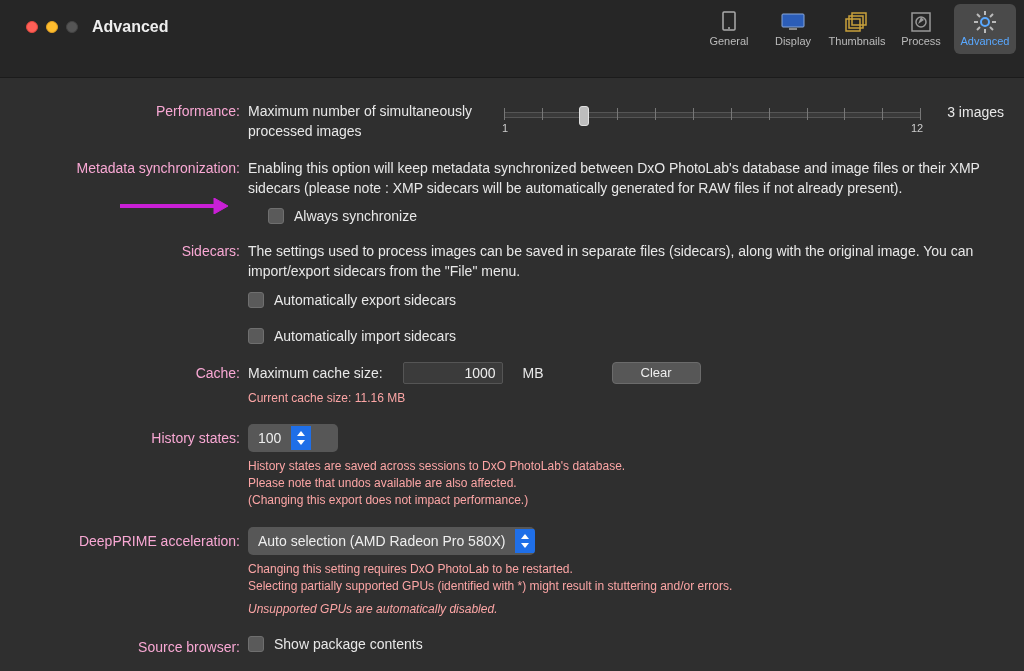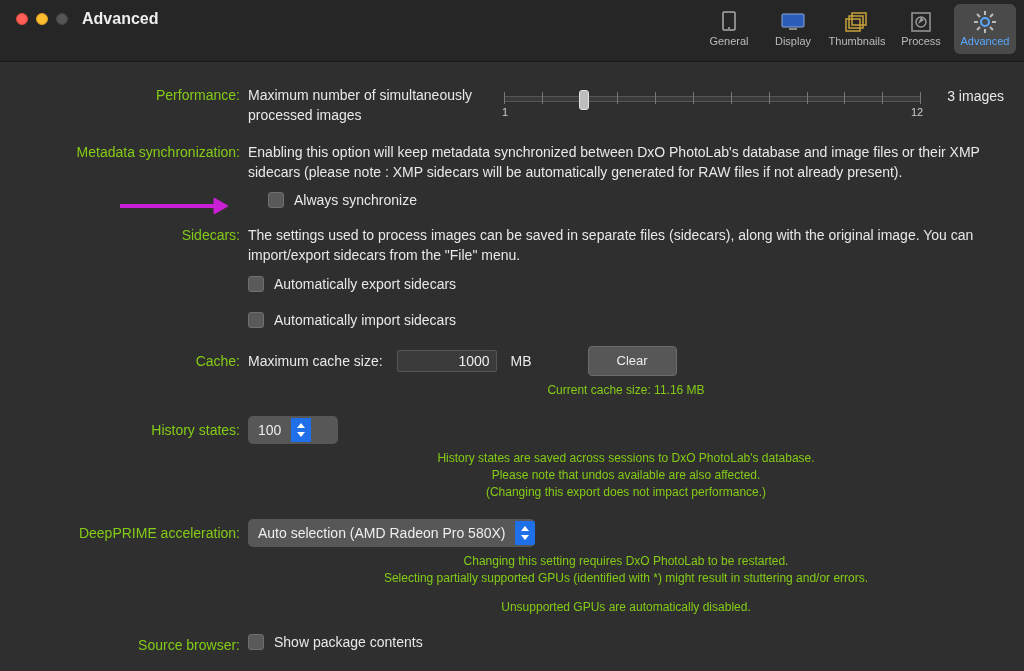--- a/index.html
+++ b/index.html
@@ -6,25 +6,25 @@
   html, body { width: 1024px; height: 671px; overflow: hidden; }
   body {
     background: #2f2f2f;
     font-family: -apple-system, "Helvetica Neue", Arial, sans-serif;
     color: #e8e8e8;
     font-size: 14px;
   }
 
   
   .titlebar {
-    height: 62px;
+    height: 78px;
     background: #262626;
     display: flex;
     align-items: center;
-    padding: 0 16px;
+    padding: 0 26px;
     position: relative;
     border-bottom: 1px solid #1b1b1b;
   }
   .traffic-lights { display: flex; gap: 8px; margin-right: 14px; margin-top: -24px;}
   .tl { width: 12px; height: 12px; border-radius: 50%; }
   .tl-close { background:#ff5f57; border:1px solid #e1493f;}
   .tl-min   { background:#febc2e; border:1px solid #dfa023;}
   .tl-max   { background:#555; border:1px solid #444;}
   .title-text { font-size: 16px; font-weight: 600; color:#eee; margin-top:-24px;}
   .toolbar-tabs {
@@ -55,25 +55,25 @@
   }
   .row {
     display: grid;
     grid-template-columns: 220px 1fr;
     column-gap: 8px;
     margin-bottom: 18px;
     align-items: baseline;
   }
   .row-label {
     text-align: right;
-    color:#84cc16;
+    color:#f9a8d4;
   }
   .row-content { }
   .desc { color:#e8e8e8; line-height: 1.4; }
-  .subdesc { color:#84cc16; font-size: 12px; line-height: 1.4; margin-top:6px;text-align:center;}
+  .subdesc { color:#fca5a5; font-size: 12px; line-height: 1.4; margin-top:6px;}
 
   
   .check-line { display:flex; align-items:center; gap:10px; margin-top:20px;}
   .ck {
     appearance: none;
     width: 16px; height: 16px;
     background:#5a5a5a;
     border:1px solid #6f6f6f;
     border-radius: 3px;
     cursor:pointer;
@@ -103,38 +103,38 @@
   
   .num-input {
     background:#3b3b3b; border:1px solid #555; color:#eee;
     height: 22px; width: 100px; text-align:right; padding: 0 6px;
     font-size:14px; border-radius:2px;
   }
 
   
   .btn {
     background:#575757; color:#eee; border:1px solid #6b6b6b;
-    height: 30px; padding: 0 28px; font-size:13px; border-radius:4px;
+    height: 22px; padding: 0 28px; font-size:13px; border-radius:4px;
     cursor:pointer;
   }
 
   
   .mac-select {
     display:inline-flex; align-items:center; height:28px;
     background:#575757; border-radius:5px; overflow:hidden;
     cursor:pointer;
   }
   .mac-select .sel-text { padding:0 10px; color:#eee; font-size:14px;}
   .mac-select .sel-chev {
     width:20px; height:24px; background:#1f6fe8;
     display:flex; align-items:center; justify-content:center;
   }
   .mac-select .sel-chev svg { display:block;}
 
-  .inline-row { display:flex; align-items:center; gap:14px;}
+  .inline-row { display:flex; align-items:center; gap:20px;}
 
   
   .arrow {
     position:absolute;
     left:120px; top:198px;
     width: 102px; height: 16px;
     pointer-events:none;
   }
   .arrow svg line, .arrow svg polygon { stroke:#c920d6; fill:#c920d6; }
 
@@ -311,21 +311,21 @@
         <span class="sel-text">Auto selection (AMD Radeon Pro 580X)</span>
         <span class="sel-chev">
           <svg width="10" height="14" viewBox="0 0 10 14">
               <polygon points="5,0 9,5 1,5" fill="#fff"></polygon>
               <polygon points="5,14 9,9 1,9" fill="#fff"></polygon>
             </svg>
         </span>
       </div>
       <div class="subdesc">Changing this setting requires DxO PhotoLab to be restarted.</div>
       <div class="subdesc" style="margin-top:0;">Selecting partially supported GPUs (identified with *) might result in stuttering and/or errors.</div>
-      <div class="subdesc" style="margin-top:13px;">Unsupported GPUs are automatically disabled.</div>
+      <div class="subdesc" style="margin-top:7px;font-style:italic;">Unsupported GPUs are automatically disabled.</div>
     </div>
   </div>
 
   <div class="row">
     <div class="row-label">Source browser:</div>
     <div class="row-content">
       <div class="check-line" style="margin-top:0;">
         <input type="checkbox" class="ck" style="">
         <span>Show package contents</span>
       </div>

